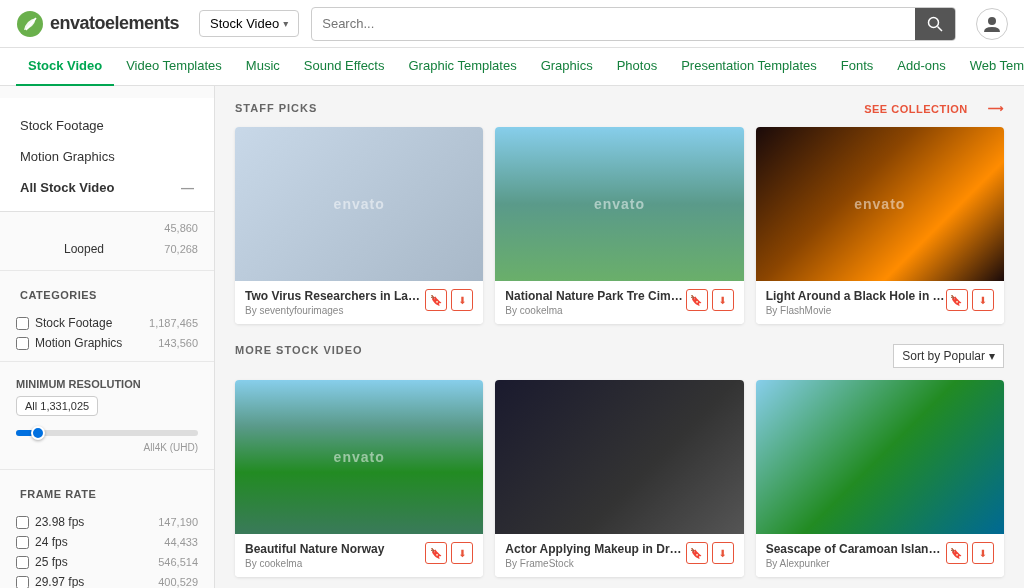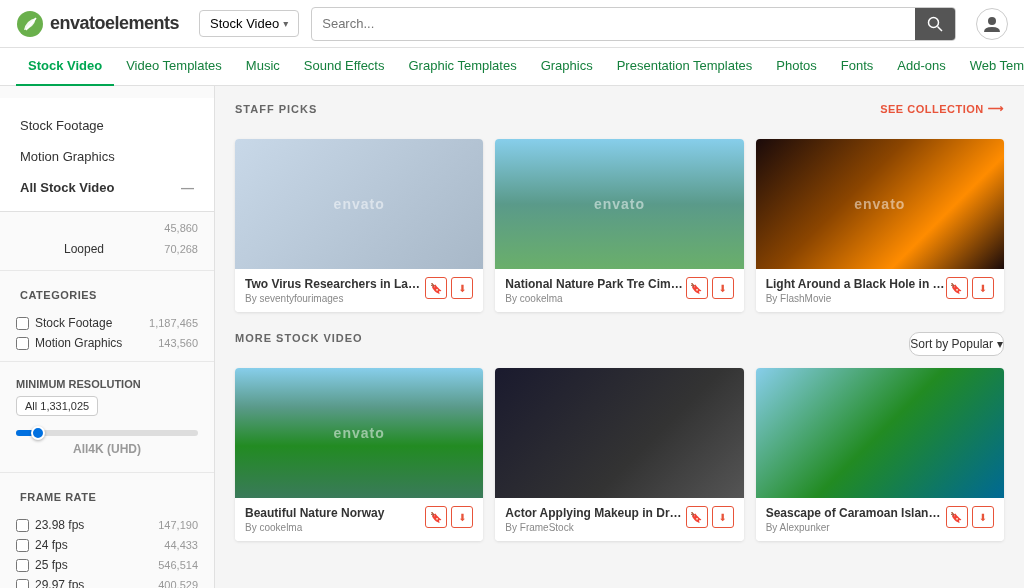--- a/index.html
+++ b/index.html
@@ -42,53 +42,53 @@
     .checkbox-row { display: flex; align-items: center; gap: 6px; padding: 3px 16px; font-size: 12px; color: #333; }
     .checkbox-row input[type=checkbox] { width: 13px; height: 13px; accent-color: #0070e0; }
     .checkbox-row .count { margin-left: auto; color: #999; font-size: 11px; }
 
     .slider-section { padding: 8px 16px; }
     .slider-label { font-size: 11px; font-weight: 700; color: #555; text-transform: uppercase; margin-bottom: 6px; }
     .slider-value-box { border: 1px solid #ccc; border-radius: 4px; padding: 3px 8px; font-size: 11px; color: #333; background: #fff; display: inline-block; margin-bottom: 8px; }
     .slider-track { position: relative; height: 6px; background: #ddd; border-radius: 3px; margin: 6px 0; }
     .slider-fill { position: absolute; left: 0; top: 0; height: 6px; background: #0070e0; border-radius: 3px; width: 10%; }
     .slider-thumb { position: absolute; left: 8%; top: -4px; width: 14px; height: 14px; background: #0070e0; border-radius: 50%; cursor: pointer; border: 2px solid #fff; box-shadow: 0 1px 3px rgba(0,0,0,0.3); }
-    .slider-labels { display: flex; justify-content: center; font-size: 12px; color: #999; font-weight: bold; }
+    .slider-labels { display: flex; justify-content: flex-end; font-size: 10px; color: #999; }
 
     
     .content { flex: 1; overflow-y: auto; padding: 16px 20px; }
 
     
-    .section-header { display: flex; align-items: center; justify-content: space-between; margin-bottom: 24px; }
+    .section-header { display: flex; align-items: flex-start; justify-content: space-between; margin-bottom: 12px; }
     .section-title { font-size: 11px; font-weight: 700; text-transform: uppercase; color: #666; letter-spacing: 1px; }
-    .see-collection { font-size: 11px; color: #e8543a; font-weight: 600; cursor: pointer; display: flex; align-items: center; gap: 4px; text-transform: uppercase; letter-spacing: 0.5px; }
+    .see-collection { font-size: 11px; color: #e8543a; font-weight: 600; cursor: pointer; display: flex; align-items: center; gap: 20px; text-transform: uppercase; letter-spacing: 0.5px; }
 
     .grid-3 { display: grid; grid-template-columns: repeat(3, 1fr); gap: 12px; margin-bottom: 20px; }
     .grid-3-bottom { display: grid; grid-template-columns: repeat(3, 1fr); gap: 12px; }
 
     .card { background: #fff; border-radius: 4px; overflow: hidden; box-shadow: 0 1px 3px rgba(0,0,0,0.1); }
-    .card-thumb { position: relative; width: 100%; height: 130px; background: #888; overflow: hidden; cursor: pointer; }
+    .card-thumb { position: relative; width: 100%; height: 154px; background: #888; overflow: hidden; cursor: pointer; }
     .card-thumb-overlay { position: absolute; inset: 0; display: flex; align-items: center; justify-content: center; }
     .envato-watermark { color: rgba(255,255,255,0.5); font-size: 14px; font-weight: 700; letter-spacing: 1px; }
 
     
     .thumb-lab { background: linear-gradient(135deg, #c8d8e8 0%, #a8b8c8 100%); }
     .thumb-mountain { background: linear-gradient(180deg, #87ceeb 0%, #5a9a8a 50%, #6aaf6a 100%); }
     .thumb-space { background: linear-gradient(135deg, #1a0a0a 0%, #8b4500 40%, #ff8c00 70%, #1a0a0a 100%); }
     .thumb-norway { background: linear-gradient(180deg, #87ceeb 0%, #5a9a8a 30%, #228b22 60%, #3a7a5a 100%); }
     .thumb-actor { background: linear-gradient(135deg, #1a1a2e 0%, #333 60%, #555 100%); }
     .thumb-seascape { background: linear-gradient(135deg, #87ceeb 0%, #228b22 50%, #006994 100%); }
 
     .card-info { padding: 8px 10px; background: #fff; display: flex; align-items: flex-start; justify-content: space-between; }
     .card-text { flex: 1; min-width: 0; }
     .card-title { font-size: 12px; font-weight: 600; color: #333; white-space: nowrap; overflow: hidden; text-overflow: ellipsis; margin-bottom: 2px; }
     .card-author { font-size: 10px; color: #888; }
     .card-actions { display: flex; gap: 4px; align-items: center; flex-shrink: 0; }
     .card-action-btn { width: 22px; height: 22px; border: 1px solid #e8543a; border-radius: 3px; display: flex; align-items: center; justify-content: center; cursor: pointer; color: #e8543a; font-size: 10px; }
-    .sort-select { border: 1px solid #ccc; border-radius: 10px; padding: 4px 0; font-size: 12px; cursor: pointer; background: #fff; display: flex; align-items: center; gap: 4px; }
+    .sort-select { border: 1px solid #ccc; border-radius: 0; padding: 4px 8px; font-size: 12px; cursor: pointer; background: #fff; display: flex; align-items: center; gap: 4px; }
 
     
     .more-section-title { font-size: 11px; font-weight: 700; text-transform: uppercase; color: #666; letter-spacing: 1px; margin-bottom: 12px; }
   </style>
 </head>
 <body>
 
 <div class="header">
   <div class="logo">
 
@@ -136,24 +136,24 @@
   <div class="nav-item">
     <span>Sound Effects</span>
   </div>
   <div class="nav-item">
     <span>Graphic Templates</span>
   </div>
   <div class="nav-item">
     <span>Graphics</span>
   </div>
   <div class="nav-item">
+    <span>Photos</span>
+  </div>
+  <div class="nav-item">
     <span>Presentation Templates</span>
-  </div>
-  <div class="nav-item">
-    <span>Photos</span>
   </div>
   <div class="nav-item">
     <span>Fonts</span>
   </div>
   <div class="nav-item">
     <span>Add-ons</span>
   </div>
   <div class="nav-item">
     <span>Web Templates</span>
   </div>

